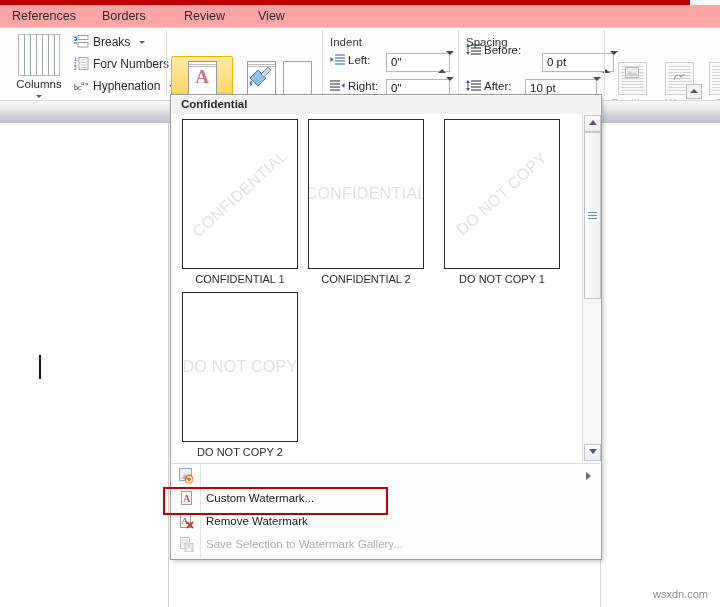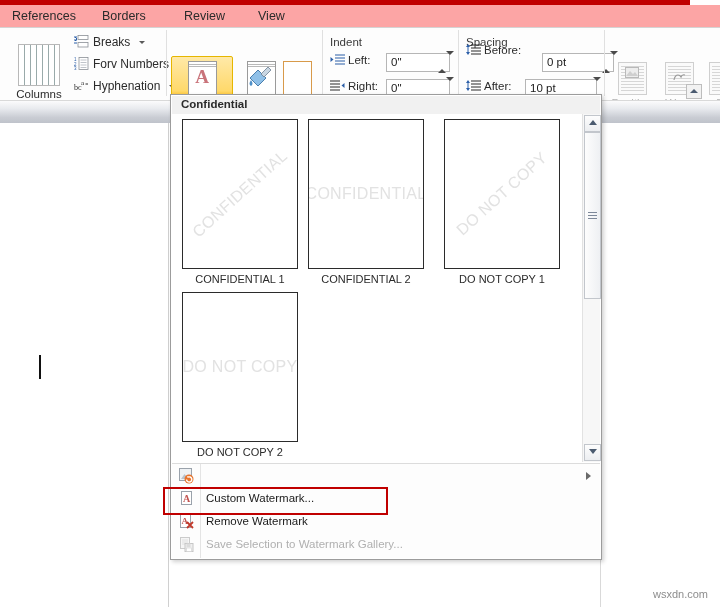--- a/index.html
+++ b/index.html
@@ -22,21 +22,21 @@
   }
   #tabs-underline{position:absolute;left:0;top:27px;width:720px;height:1px;background:#d4d4d4;}
 
   
   #ribbon{position:absolute;left:0;top:28px;width:720px;height:72px;background:#fdfdfd;}
   #ribbon-bottom-line{position:absolute;left:0;top:100px;width:720px;height:1px;background:#d9d9d9;}
 
   .grp-sep{position:absolute;top:2px;width:1px;height:66px;background:#e0e0e0;}
 
   
-  #columns-btn{position:absolute;left:8px;top:16px;width:62px;height:64px;text-align:center;cursor:default;}
+  #columns-btn{position:absolute;left:8px;top:6px;width:62px;height:64px;text-align:center;cursor:default;}
   #columns-icon{width:40px;height:40px;margin:0 auto;border:1px solid #b8b8b8;background:
       repeating-linear-gradient(to right,#fff 0 5px,#9aa 5px 6px),
       repeating-linear-gradient(to bottom,#fff 0 3px,#c5cbd1 3px 4px);
       background-blend-mode:normal;}
   #columns-label{font-size:11.5px;color:#2b2b2b;margin-top:2px;line-height:12px;}
   .caret-dn{display:inline-block;width:0;height:0;border-left:3.5px solid transparent;border-right:3.5px solid transparent;border-top:3.5px solid #5a5a5a;vertical-align:middle;}
 
   .ps-row{position:absolute;left:74px;height:20px;font-size:12px;color:#2b2b2b;white-space:nowrap;}
   .ps-row .mini{display:inline-block;width:15px;height:13px;vertical-align:-2px;margin-right:4px;}
   #page-setup-label{position:absolute;left:0;top:100px;font-size:11.5px;color:#3a3a3a;}

